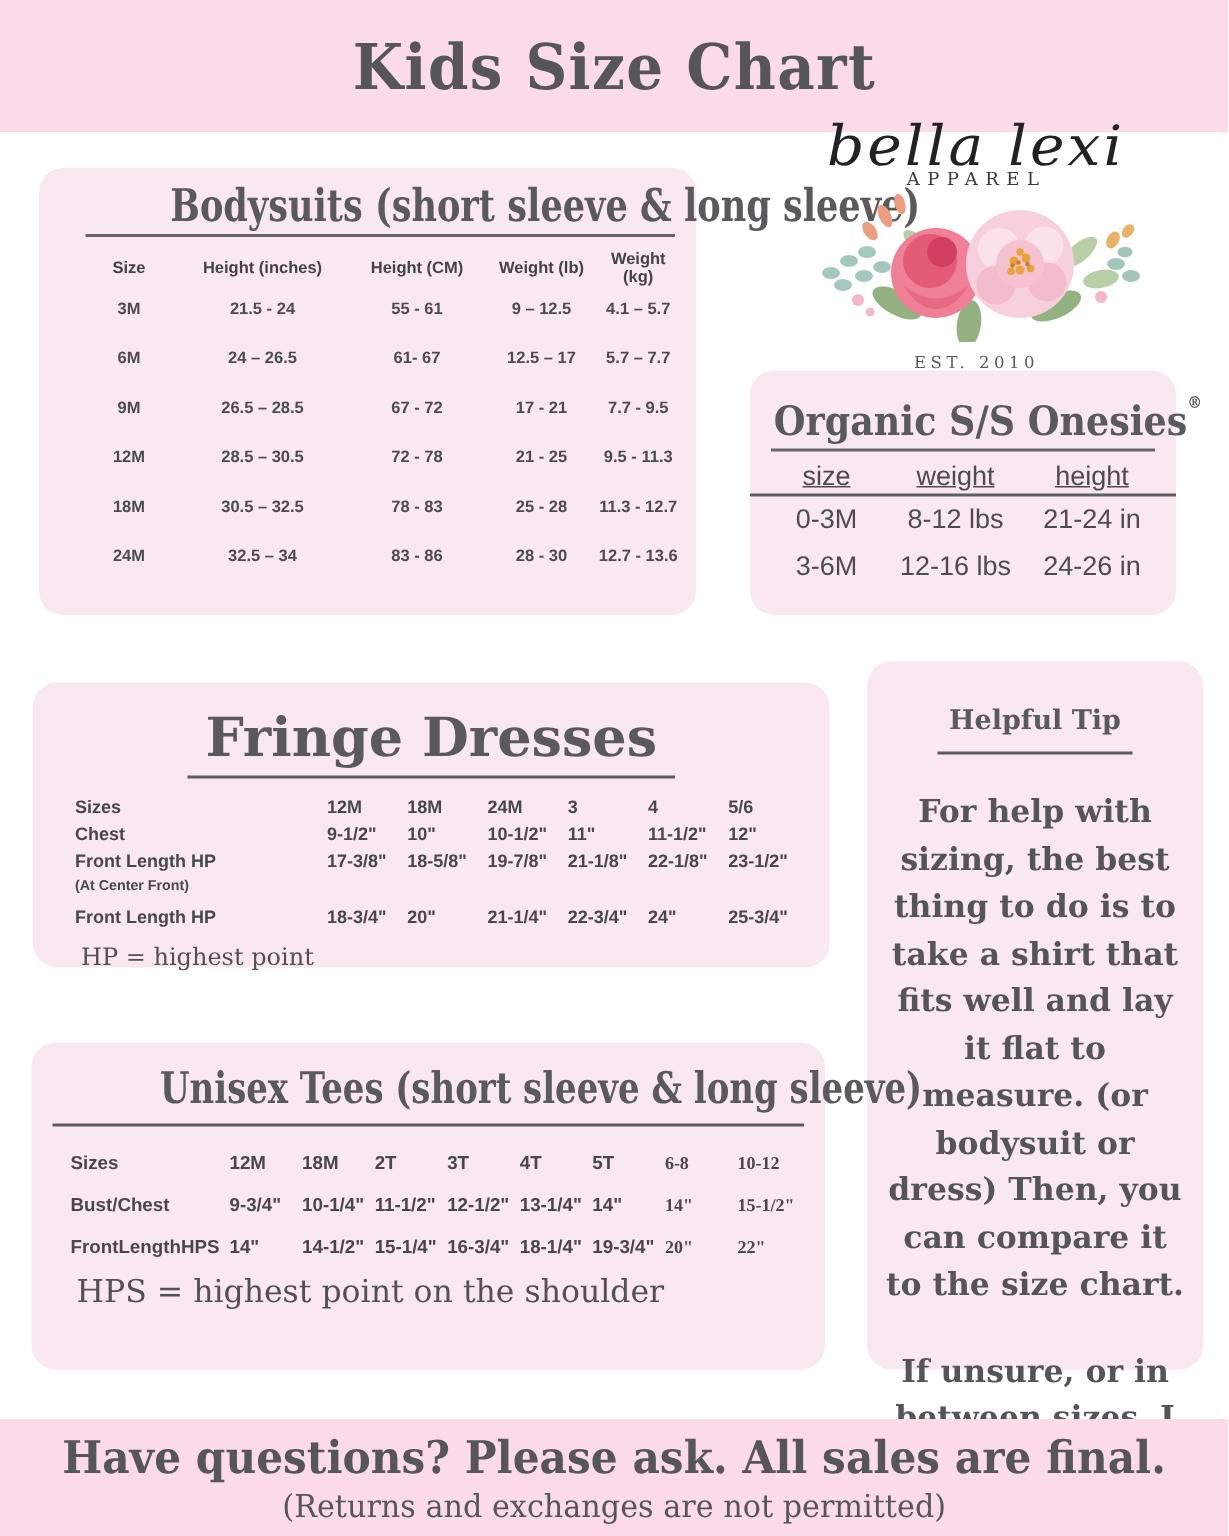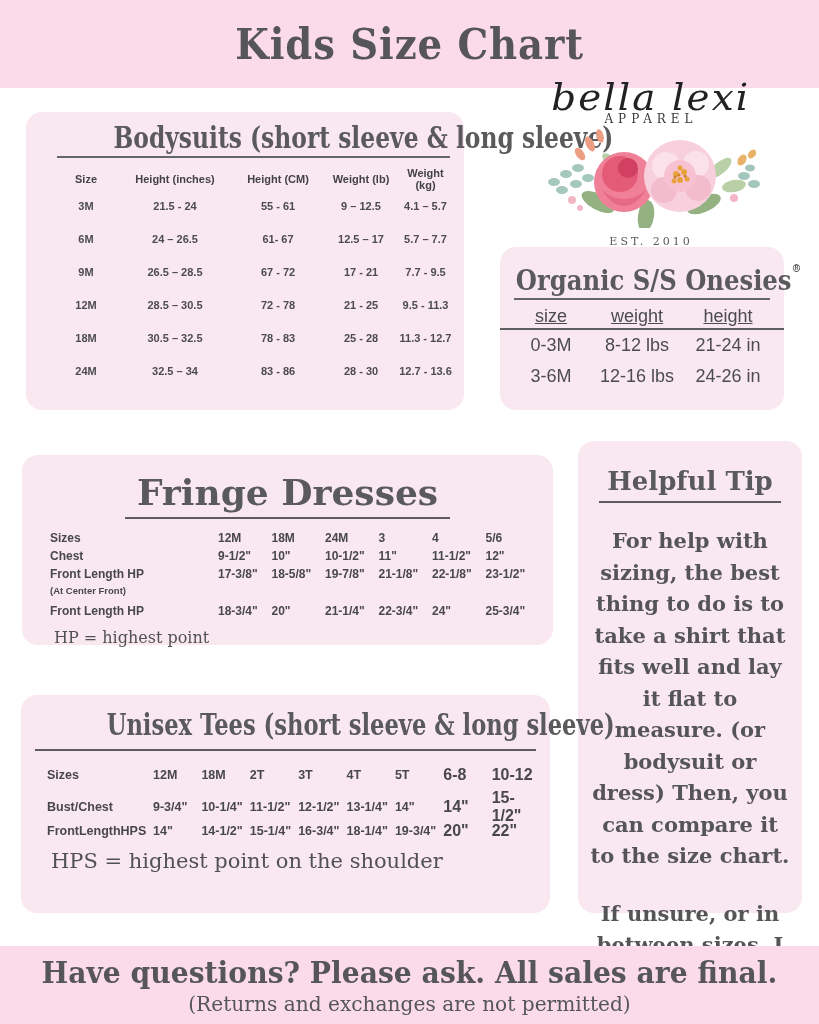--- a/index.html
+++ b/index.html
@@ -65,36 +65,36 @@
             padding:0 14px 0 28px; font-size:12px; font-weight:bold; color:#48484b; height:18px; }
   .fr-row .lbl { text-align:left; }
   .fr-row .val { text-align:left; }
   .fr-sub { height:14px; font-size:9.5px; }
   .fr-gap { margin-top:5px; }
   .fr-foot { font-family:"DejaVu Serif", serif; font-size:16px; color:#515154;
              margin:8px 0 0 32px; }
 
   
   #tip { left:578px; top:441px; width:224px; height:472px; text-align:center; }
-  #tip .boxtitle { font-size:26px; padding-top:24px; line-height:32px; }
+  #tip .boxtitle { font-size:18px; padding-top:24px; line-height:32px; }
   #tip .boxtitle span.u { display:inline-block; border-bottom:2px solid #5c5c5f; padding:0 8px 4px; }
   .tip-p { font-family:"DejaVu Serif", serif; font-weight:bold; font-size:21px;
            color:#555558; line-height:1.5; margin:22px 9px 0; }
   .tip-p2 { margin-top:26px; }
 
   
   #unisex { left:21px; top:695px; width:529px; height:218px; }
   #unisex .boxtitle { font-size:29px; padding-top:12px; line-height:36px; border-bottom:2px solid #5c5c5f;
                       margin:0 14px; padding-bottom:6px; }
   .ut-table { margin-top:10px; }
   .ut-row { display:grid; grid-template-columns:106px repeat(8,1fr); align-items:center;
             padding:0 10px 0 26px; font-size:12.5px; font-weight:bold; color:#48484b; height:28px; }
   .ut-row .lbl { text-align:left; }
   .ut-row .val { text-align:left; }
-  .ut-row .lg { font-size:16px; }
+  .ut-row .lg { font-size:12px;font-family:Liberation Serif, serif; }
   .ut-foot { font-family:"DejaVu Serif", serif; font-size:21px; color:#515154;
              margin:4px 0 0 30px; }
 </style>
 </head>
 <body>
 
 <div class="page">
 
   <div class="banner banner-top">
     <span class="page-title">Kids Size Chart</span>

